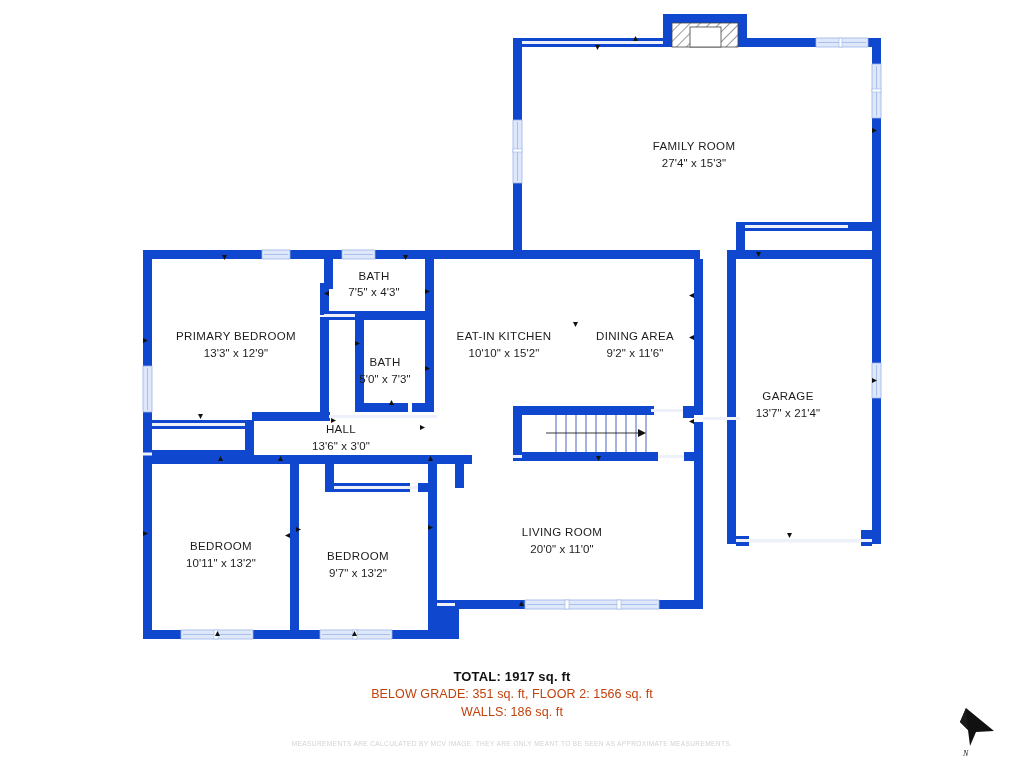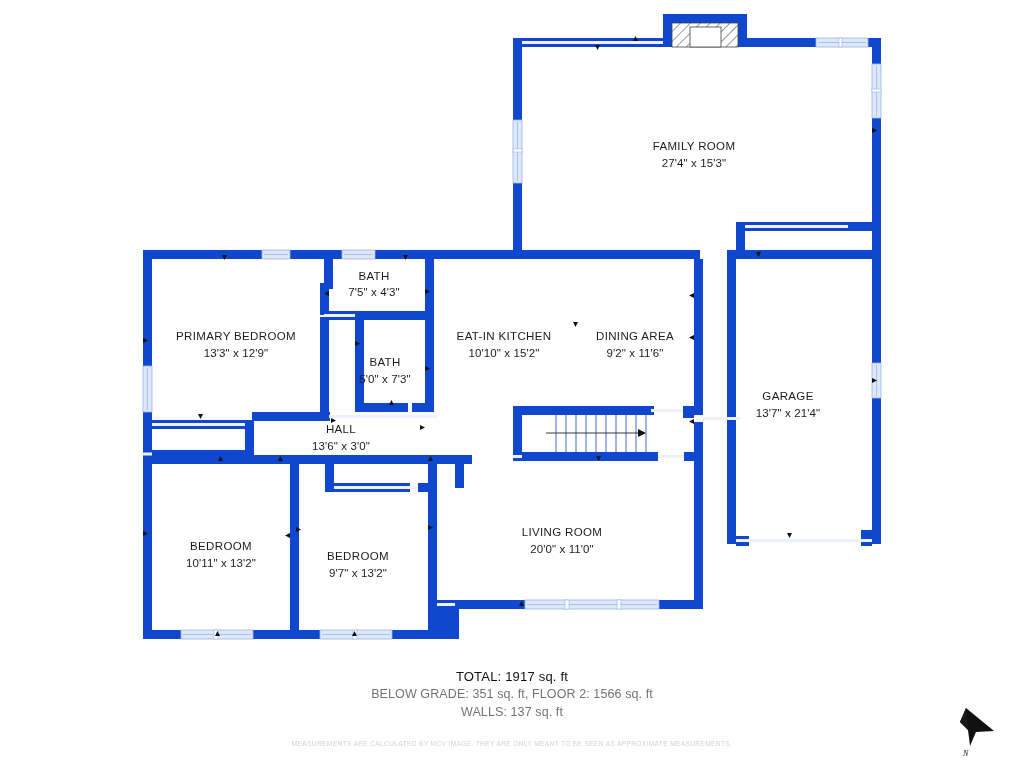--- a/index.html
+++ b/index.html
@@ -44,27 +44,27 @@
   .summary-block {
     position: absolute;
     left: 0;
     top: 668px;
     width: 1024px;
     text-align: center;
     line-height: 1.42;
   }
   .summary-total {
     font-size: 13px;
-    font-weight: normal;
+    font-weight: bold;
     color: #111111;
     letter-spacing: 0.2px;
   }
   .summary-line {
     font-size: 12.5px;
-    color: #737373;
+    color: #c2410c;
     letter-spacing: 0.1px;
   }
   .disclaimer {
     position: absolute;
     left: 0;
     top: 740px;
     width: 1024px;
     text-align: center;
     font-size: 6.6px;
     letter-spacing: 0.35px;
@@ -384,21 +384,21 @@
       <g>
         <text class="room-label-name" x="562" y="536">LIVING ROOM</text>
         <text class="room-label-dim" x="562" y="553">20'0" x 11'0"</text>
       </g>
     </g>
   </svg>
 
   <div class="summary-block">
     <div class="summary-total">TOTAL: 1917 sq. ft</div>
     <div class="summary-line">BELOW GRADE: 351 sq. ft, FLOOR 2: 1566 sq. ft</div>
-    <div class="summary-line">WALLS: 137 sq. ft</div>
+    <div class="summary-line">WALLS: 186 sq. ft</div>
   </div>
 
   <div class="disclaimer">MEASUREMENTS ARE CALCULATED BY MCV IMAGE. THEY ARE ONLY MEANT TO BE SEEN AS APPROXIMATE MEASUREMENTS.</div>
 
   <svg class="north-arrow" viewBox="0 0 54 58">
     <polygon points="16,8 44,31 26,32 20,46 18,30 10,22" fill="#111111"></polygon>
     <polygon points="16,8 18,30 10,22" fill="#1a1a1a"></polygon>
     <text class="north-letter" x="13" y="56">N</text>
   </svg>
 

